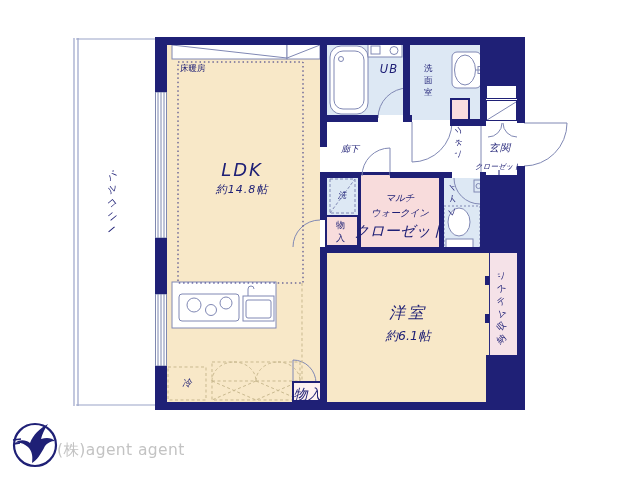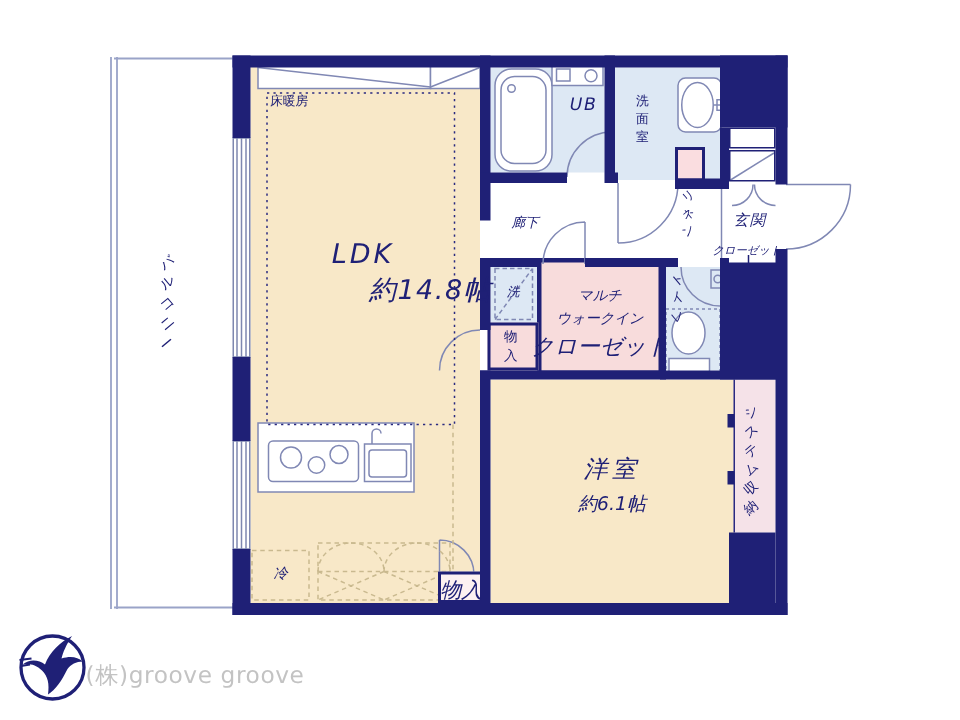--- a/index.html
+++ b/index.html
@@ -157,21 +157,21 @@
 
   <div class="lb tilt" style="left:107px;top:170px;font-size:9.5px;">
       <span class="tc">バ</span>
       <span class="tc">ル</span>
       <span class="tc">コ</span>
       <span class="tc">ニ</span>
       <span class="tc">ー</span>
     </div>
   <div class="lb" style="left:180px;top:63px;font-size:8.5px;">床暖房</div>
   <div class="lb ctr" style="left:242px;top:159px;font-size:18px;letter-spacing:2px;font-weight:500;">LDK</div>
-  <div class="lb ctr" style="left:242px;top:183px;font-size:18px;letter-spacing:1px;margin-left:45px;">約14.8帖</div>
+  <div class="lb ctr" style="left:242px;top:183px;font-size:11px;letter-spacing:1px;">約14.8帖</div>
   <div class="lb ctr" style="left:187px;top:377px;font-size:9.5px;">冷</div>
   <div class="lb ctr" style="left:307.5px;top:386px;font-size:14px;">物入</div>
   <div class="lb ctr" style="left:408px;top:303px;font-size:16px;letter-spacing:3px;font-weight:500;">洋室</div>
   <div class="lb ctr" style="left:408px;top:328px;font-size:12.5px;">約6.1帖</div>
   <div class="lb tilt" style="left:497px;top:270px;font-size:9px;">
       <span class="tc">シ</span>
       <span class="tc">ス</span>
       <span class="tc">テ</span>
       <span class="tc">ム</span>
       <span class="tc">収</span>
@@ -203,15 +203,15 @@
       <span class="tc">ン</span>
     </div>
   <div class="lb ctr" style="left:500px;top:142px;font-size:10px;letter-spacing:1px;">玄関</div>
   <div class="lb ctr" style="left:498px;top:162px;font-size:7.5px;">クローゼット</div>
 
   <svg width="58" height="58" style="left:6px;top:418px;z-index:30;">
     <circle cx="29" cy="27" r="21" fill="none" stroke="#1f2076" stroke-width="2.2"></circle>
     <path d="M26,45 C27,38 26,33 22,29 C18,25 13,24 9,25 C14,21 20,22 24,25 C27,17 34,10 42,6 C38,12 36,17 35,21 C41,19 46,20 49,23 C45,23 41,25 39,28 C35,36 31,42 26,45 Z" fill="#1f2076"></path>
     <path d="M7,22 L15,21 M8,26 L14,25" stroke="#1f2076" stroke-width="1.5" fill="none"></path>
   </svg>
-  <div class="footer-text">(株)groove groove</div>
+  <div class="footer-text">(株)agent agent</div>
 
 </div>
 
 </body></html>

